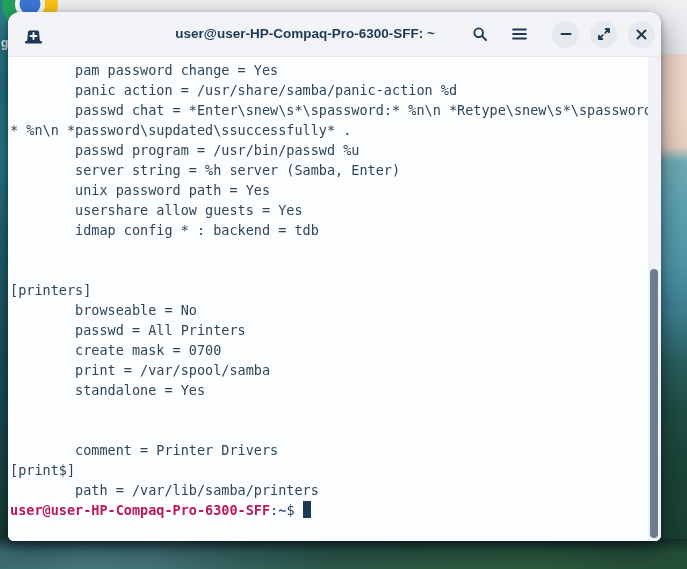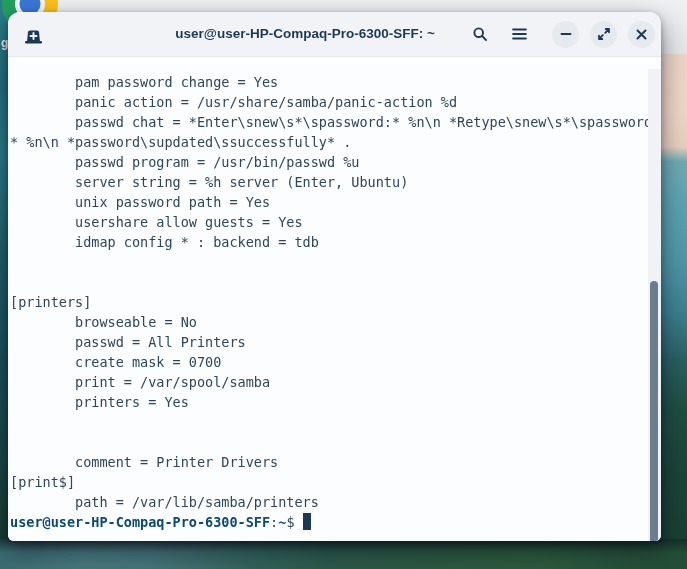--- a/index.html
+++ b/index.html
@@ -85,24 +85,24 @@
   .circle-btn{
     width:27px;height:27px;border-radius:50%;background:#e6e9ee;
     display:flex;align-items:center;justify-content:center;cursor:pointer;
   }
 
   
   .terminal{
     flex:1;position:relative;background:#fcfdfe;
     font-family:"DejaVu Sans Mono", monospace;
     font-size:13.5px;line-height:20px;color:#2f4658;
-    padding:3px 4px 0 2px;box-sizing:border-box;margin-top:12px;
+    padding:3px 4px 0 2px;box-sizing:border-box;
   }
   .tline{height:20px;white-space:pre;overflow:hidden;}
-  .prompt-user{color:#0c4a6e;font-weight:bold;}
+  .prompt-user{color:#be185d;font-weight:bold;}
   .prompt-cwd{color:#1d4f8c;font-weight:bold;}
   .cursor{
     display:inline-block;width:8px;height:17px;background:#1c3954;
     vertical-align:-3px;margin-left:8px;
   }
   .scroll-track{
     position:absolute;right:0;top:0;width:13px;height:100%;background:#f0f2f5;
   }
   .scroll-thumb{
     position:absolute;right:3px;top:212px;width:8px;height:269px;
@@ -183,32 +183,32 @@
 
     </div>
   </div>
 
   <div class="terminal">
     <div class="tline">        pam password change = Yes</div>
     <div class="tline">        panic action = /usr/share/samba/panic-action %d</div>
     <div class="tline">        passwd chat = *Enter\snew\s*\spassword:* %n\n *Retype\snew\s*\spassword:</div>
     <div class="tline">* %n\n *password\supdated\ssuccessfully* .</div>
     <div class="tline">        passwd program = /usr/bin/passwd %u</div>
-    <div class="tline">        server string = %h server (Enter, Ubuntu)</div>
+    <div class="tline">        server string = %h server (Samba, Enter)</div>
     <div class="tline">        unix password path = Yes</div>
     <div class="tline">        usershare allow guests = Yes</div>
     <div class="tline">        idmap config * : backend = tdb</div>
     <div class="tline"></div>
     <div class="tline"></div>
     <div class="tline">[printers]</div>
     <div class="tline">        browseable = No</div>
     <div class="tline">        passwd = All Printers</div>
     <div class="tline">        create mask = 0700</div>
     <div class="tline">        print = /var/spool/samba</div>
-    <div class="tline">        printers = Yes</div>
+    <div class="tline">        standalone = Yes</div>
     <div class="tline"></div>
     <div class="tline"></div>
     <div class="tline">        comment = Printer Drivers</div>
     <div class="tline">[print$]</div>
     <div class="tline">        path = /var/lib/samba/printers</div>
 
     <div class="tline"><span class="prompt-user">user@user-HP-Compaq-Pro-6300-SFF</span><span>:</span><span class="prompt-cwd">~</span><span>$</span><span class="cursor"></span></div>
 
     <div class="scroll-track">
       <div class="scroll-thumb"></div>

